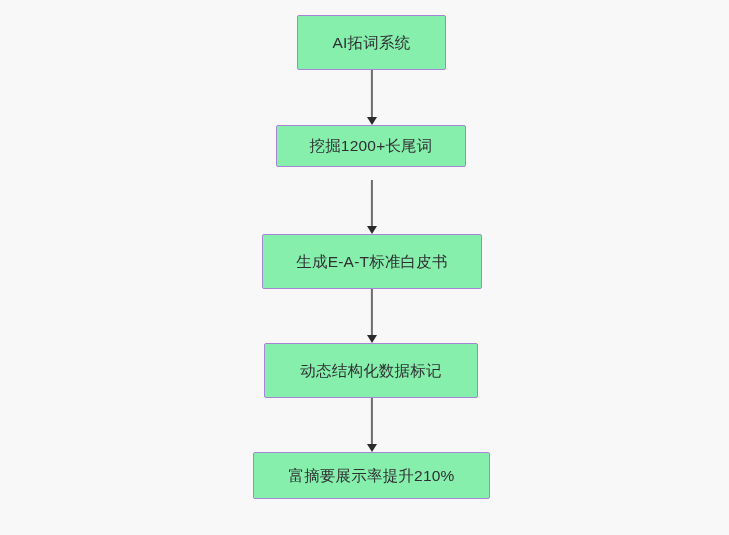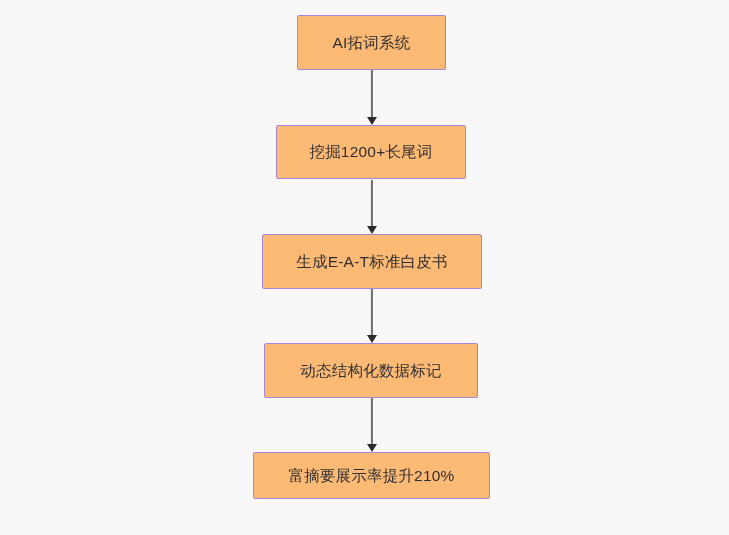--- a/index.html
+++ b/index.html
@@ -14,21 +14,21 @@
     overflow: hidden;
   }
   #flowchart {
     position: relative;
     width: 729px;
     height: 535px;
   }
   .node {
     position: absolute;
     box-sizing: border-box;
-    background: #fdba74;
+    background: #86efac;
     border: 1.6px solid #a884d8;
     border-radius: 2px;
     display: flex;
     align-items: center;
     justify-content: center;
     color: #2f2f33;
     font-size: 15.5px;
     line-height: 1;
     letter-spacing: 0.2px;
     white-space: nowrap;
@@ -82,21 +82,21 @@
 
   <div class="edge" style="left:363px; top:398px; height:54px;">
     <div class="edge-line" style="height:46px;"></div>
     <div class="edge-head"></div>
   </div>
 
   <div class="node" style="left:297px; top:15px; width:149px; height:55px;">
     <span class="node-label">AI拓词系统</span>
   </div>
 
-  <div class="node" style="left:276px; top:125px; width:190px; height:54px;">
+  <div class="node" style="left:276px; top:125px; width:190px; height:42px;">
     <span class="node-label">挖掘1200+长尾词</span>
   </div>
 
   <div class="node" style="left:262px; top:234px; width:220px; height:55px;">
     <span class="node-label">生成E-A-T标准白皮书</span>
   </div>
 
   <div class="node" style="left:264px; top:343px; width:214px; height:55px;">
     <span class="node-label">动态结构化数据标记</span>
   </div>

